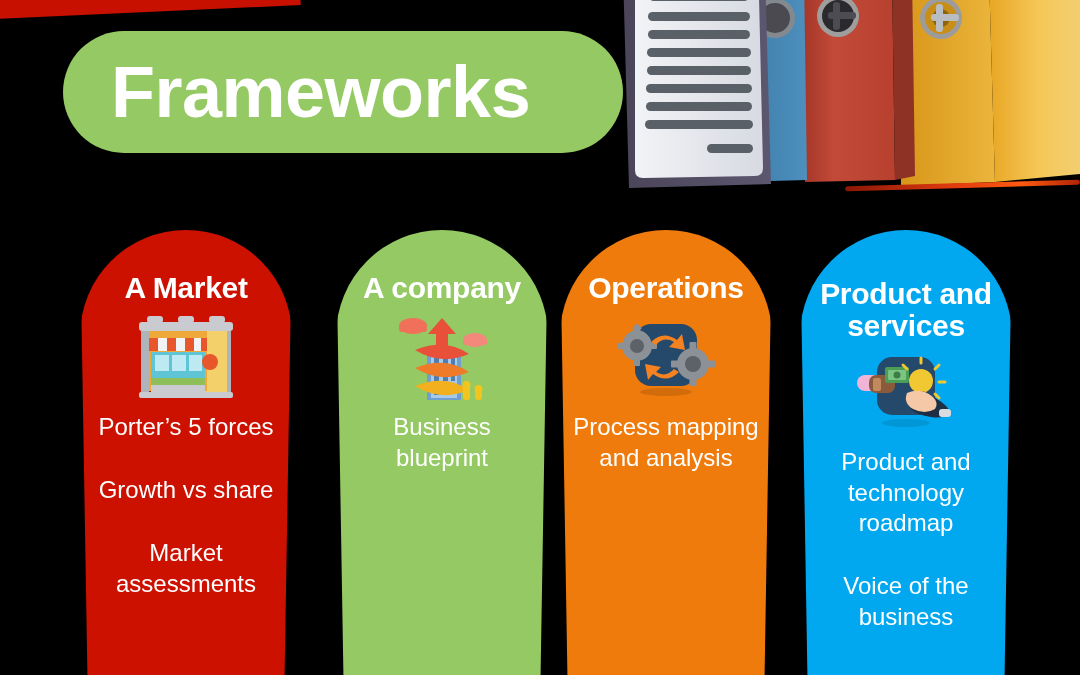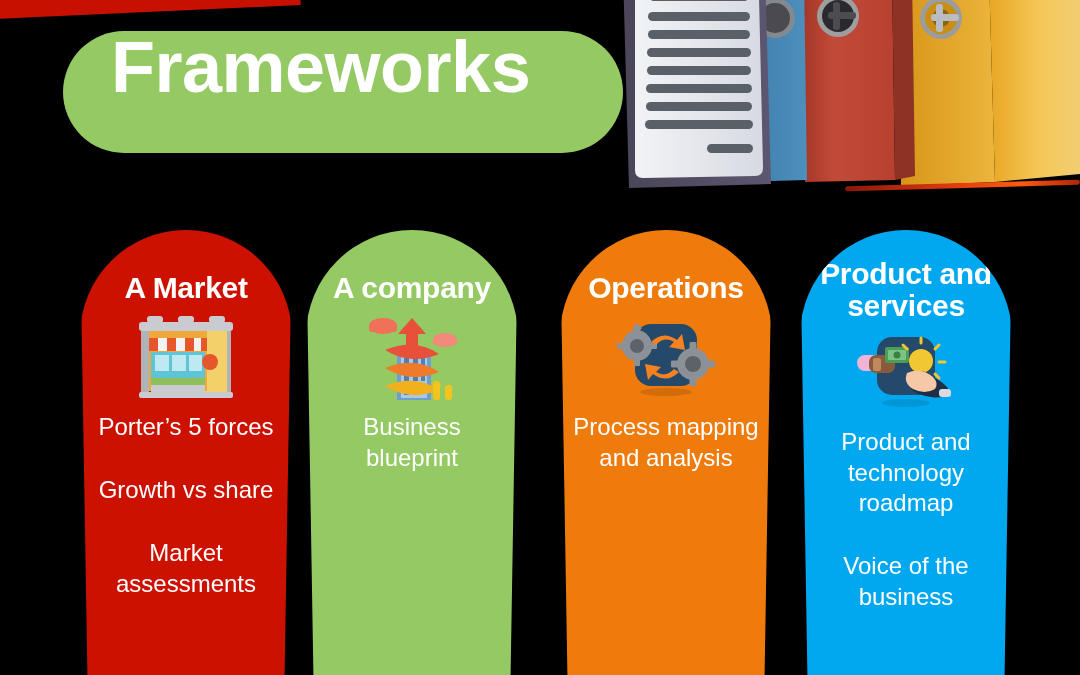--- a/index.html
+++ b/index.html
@@ -37,20 +37,21 @@
   .title-pill {
     position: absolute;
     left: 63px;
     top: 31px;
     width: 560px;
     height: 122px;
     background: #94C963;
     border-radius: 61px;
     z-index: 3;
     display: flex;
+    align-items: center;
   }
   .title-pill .title-text {
     margin-left: 48px;
     color: #ffffff;
     font-size: 72px;
     font-weight: bold;
     letter-spacing: -0.5px;
     line-height: 1;
     white-space: nowrap;
   }
@@ -82,32 +83,32 @@
     height: 445px;
     border-radius: 106px 106px 0 0;
     overflow: hidden;
     text-align: center;
     color: #ffffff;
     padding: 0 8px;
     
     clip-path: polygon(0% 0%, 100% 0%, 96.5% 100%, 3.5% 100%);
   }
   .col.c0 { left: 80px;  }
-  .col.c1 { left: 306px; }
+  .col.c1 { left: 336px; }
   .col.c2 { left: 560px; }
   .col.c3 { left: 800px; }
 
   .col-title {
     margin-top: 42px;
     font-size: 30px;
     font-weight: bold;
     line-height: 1.08;
     letter-spacing: -0.3px;
   }
-  .col.c3 .col-title { margin-top: 28px; }
+  .col.c3 .col-title { margin-top: 48px; }
 
   .col-icon {
     margin: 10px auto 0;
     width: 110px;
     height: 92px;
     display: block;
   }
   .col.c3 .col-icon { margin-top: 6px; }
 
   .col-items {

